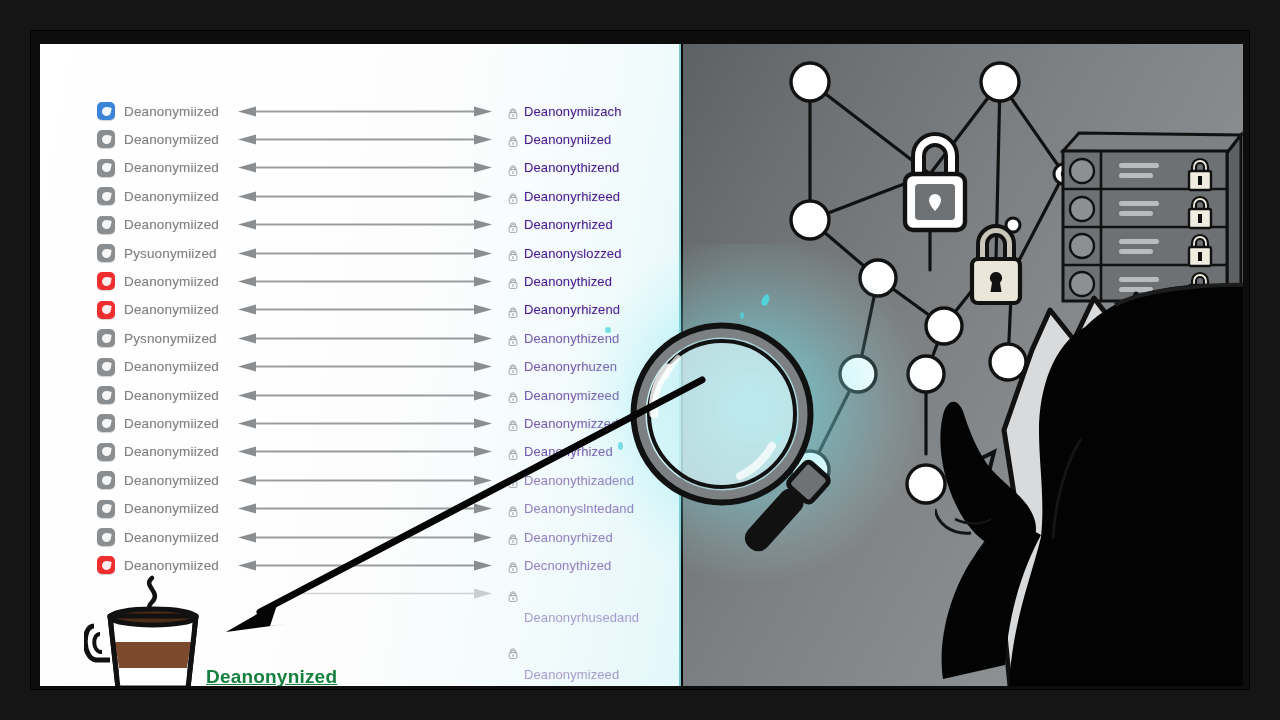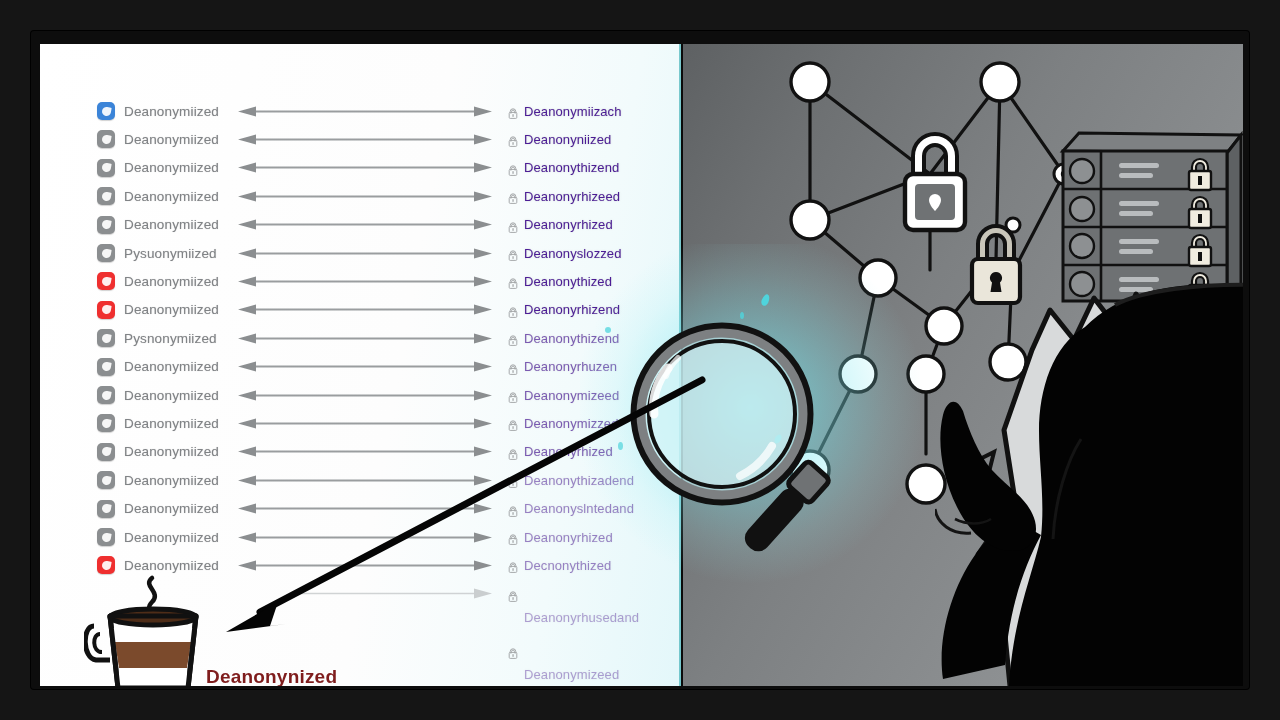--- a/index.html
+++ b/index.html
@@ -93,22 +93,23 @@
     text-shadow:0 0 1.4px rgba(170,175,178,.7);
   }
   .ghost-1{ opacity:.72; }
   .ghost-2{ opacity:.55; }
   .ghost-3{ opacity:.42;margin-top:48px; }
 
   
   #coffee{ position:absolute; left:44px; top:528px; width:140px; height:120px; }
   #coffee-caption{
     position:absolute; left:166px; top:622px;
-    font-size:19px; font-weight:bold; color:#7f1d1d;
+    font-size:19px; font-weight:bold; color:#15803d;
     letter-spacing:.2px;
+    text-decoration:underline;
   }
   
   #big-arrow{ position:absolute; left:150px; top:330px; width:520px; height:270px; }
 
   
   #glow{
     position:absolute; left:540px; top:200px; width:340px; height:340px;
     background:radial-gradient(circle at 50% 48%, rgba(120,232,238,.78) 0%, rgba(128,232,240,.42) 32%, rgba(150,238,244,.16) 55%, rgba(255,255,255,0) 72%);
     pointer-events:none;
   }

